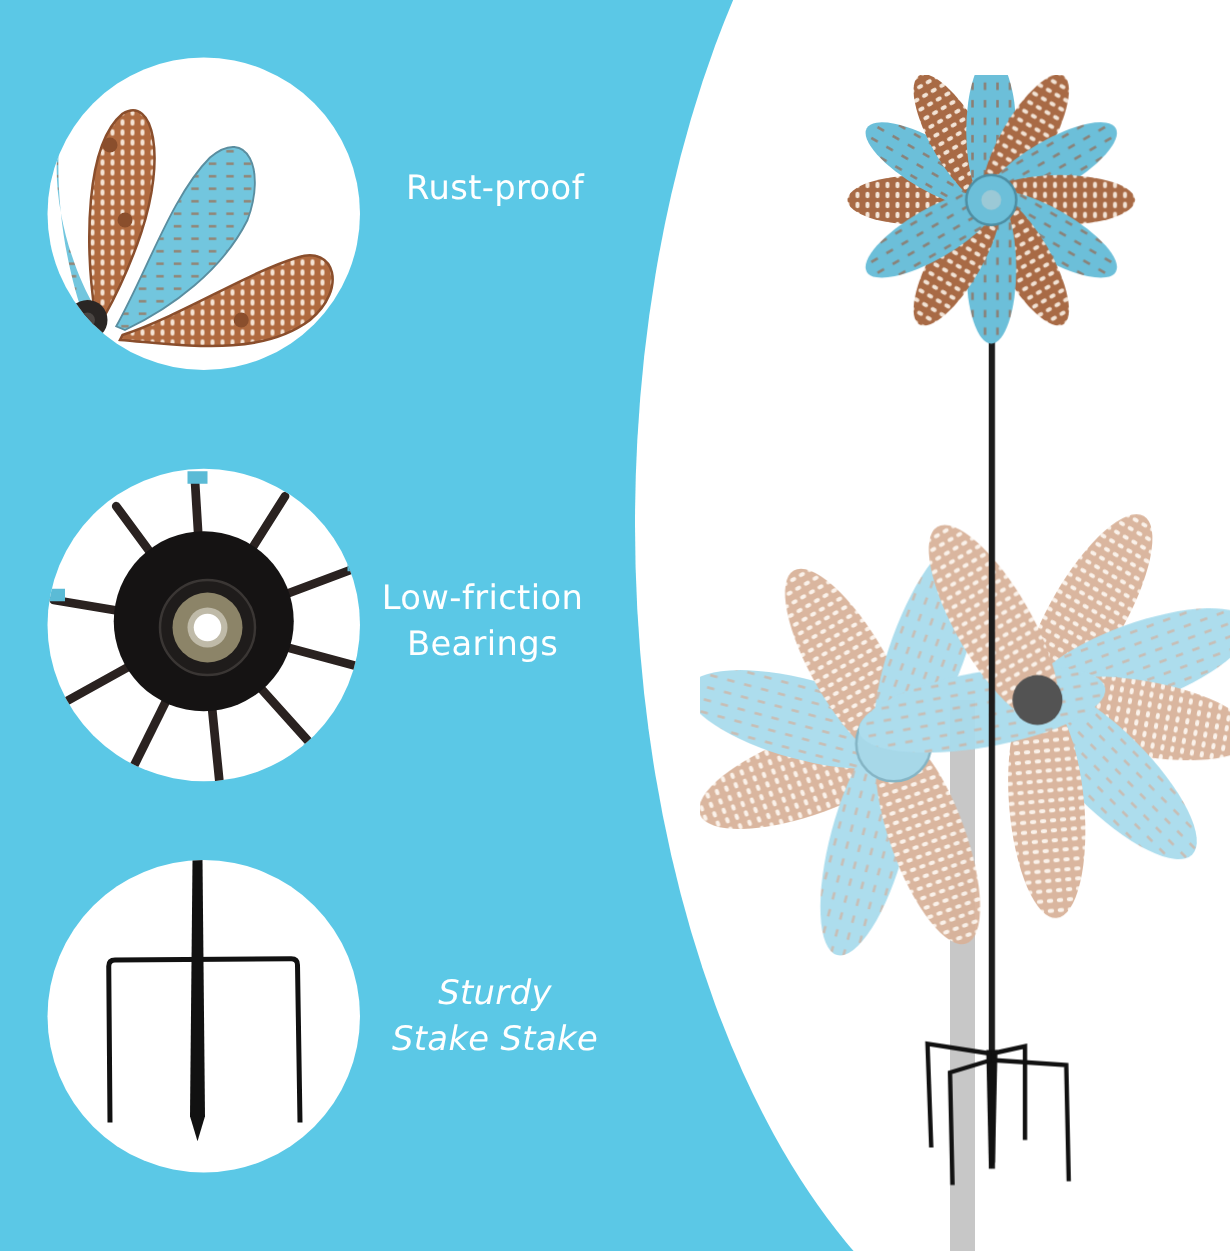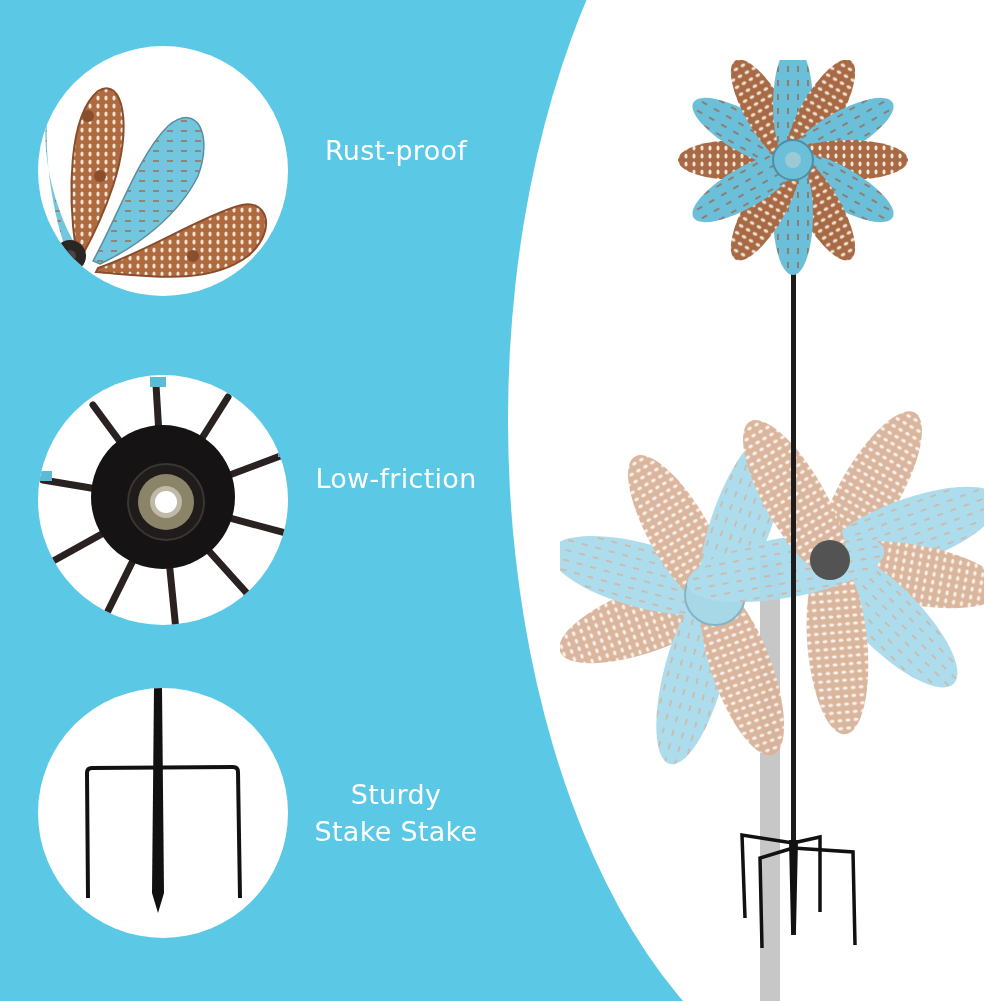--- a/index.html
+++ b/index.html
@@ -92,33 +92,34 @@
         <rect x="205" y="220" width="14" height="10"></rect>
         <rect x="2" y="96" width="12" height="10"></rect>
       </g>
       <circle cx="125" cy="122" r="72" fill="#151313"></circle>
       <circle cx="128" cy="127" r="38" fill="#1f1c1b" stroke="#3a3634" stroke-width="2"></circle>
       <circle cx="128" cy="127" r="28" fill="#8c8468"></circle>
       <circle cx="128" cy="127" r="16" fill="#bfbaa8"></circle>
       <circle cx="128" cy="127" r="11" fill="#ffffff"></circle>
     </svg>
   </div>
-  <div class="feature-label" style="left:286px; top:460px;text-align:center;">
+  <div class="feature-label" style="left:276px; top:460px;text-align:center;">
     <span>Low-friction</span>
+    <span>Bearings</span>
   </div>
 
   <div class="feature-circle" style="left:38px; top:688px;">
     <svg viewBox="0 0 250 250">
       <g fill="none" stroke="#111111" stroke-width="4">
         <path d="M50 210 L 49 85 Q 49 80 54 80 L 195 79 Q 200 79 200 84 L 202 210"></path>
       </g>
       <polygon points="116,0 124,0 126,205 120,225 114,205" fill="#111111"></polygon>
     </svg>
   </div>
-  <div class="feature-label" style="left:286px; top:776px;">
+  <div class="feature-label" style="left:286px; top:776px;font-style:italic;">
     <span>Sturdy</span>
     <span>Stake Stake</span>
   </div>
 
   <svg class="product-art" viewBox="560 60 424 941">
     <defs>
       <pattern id="lace2" width="8" height="8" patternUnits="userSpaceOnUse">
         <rect width="8" height="8" fill="#a86a45"></rect>
         <ellipse cx="4" cy="4" rx="1.6" ry="2.6" fill="#f3e4d6"></ellipse>
       </pattern>

